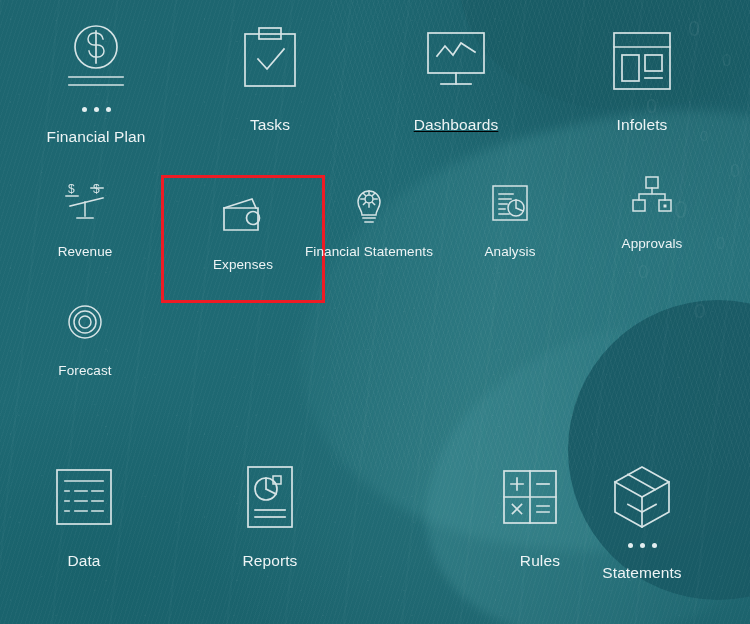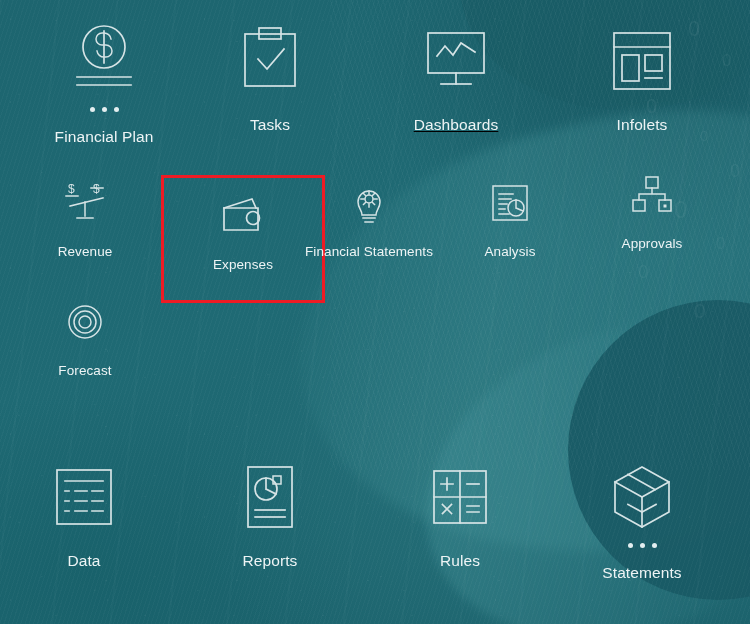--- a/index.html
+++ b/index.html
@@ -215,21 +215,21 @@
       <span style="left: 16px; top: 96px; font-size: 20px;">0</span>
       <span style="left: 70px; top: 128px; font-size: 15px;">0</span>
       <span style="left: 100px; top: 162px; font-size: 18px;">0</span>
       <span style="left: 44px; top: 198px; font-size: 24px;">0</span>
       <span style="left: 86px; top: 236px; font-size: 16px;">0</span>
       <span style="left: 8px; top: 262px; font-size: 19px;">0</span>
       <span style="left: 64px; top: 300px; font-size: 21px;">0</span>
     </div>
 
   <div class="grid" id="grid-host">
-      <div class="card lg" style="left: 8px; top: 22px; padding-left: 24px;">
+      <div class="card lg" style="left: 0px; top: 22px; padding-left: 24px;">
         <div>
           <div class="icon-wrap">
             <svg class="ico" width="70" height="76" viewBox="0 0 70 76">
       <circle cx="35" cy="24" r="21"></circle>
       <path d="M35 8 L35 40"></path>
       <path class="thin" d="M42 16 a7 7 0 0 0 -7 -6 h-2 a6 6 0 0 0 0 12 h4 a6 6 0 0 1 0 12 h-2 a7 7 0 0 1 -7 -6"></path>
       <path d="M8 54 L62 54"></path>
       <path d="M8 62 L62 62"></path>
     </svg>
           </div>
@@ -383,21 +383,21 @@
       <circle cx="23" cy="25" r="11"></circle>
       <path d="M23 25 L23 14 M23 25 L33 30"></path>
       <rect class="thin" x="30" y="12" width="8" height="8"></rect>
       <path d="M12 46 L42 46"></path>
       <path d="M12 53 L42 53"></path>
     </svg>
           </div>
         </div>
         <div class="card-label">Reports</div>
       </div>
-      <div class="card lg" style="left: 376px; top: 458px;">
+      <div class="card lg" style="left: 392px; top: 458px; align-items: flex-end;">
         <div>
           <div class="icon-wrap">
             <svg class="ico" width="60" height="60" viewBox="0 0 60 60">
       <rect x="4" y="4" width="52" height="52"></rect>
       <path d="M30 4 L30 56 M4 30 L56 30"></path>
       <path d="M11 17 L23 17 M17 11 L17 23"></path>
       <path d="M37 17 L49 17"></path>
       <path d="M12.5 37.5 L21.5 46.5 M21.5 37.5 L12.5 46.5"></path>
       <path d="M37 39 L49 39 M37 45 L49 45"></path>
     </svg>

